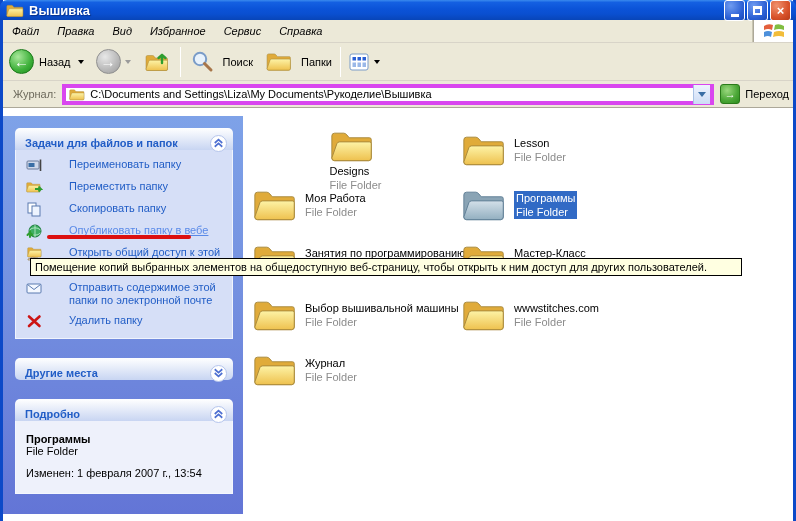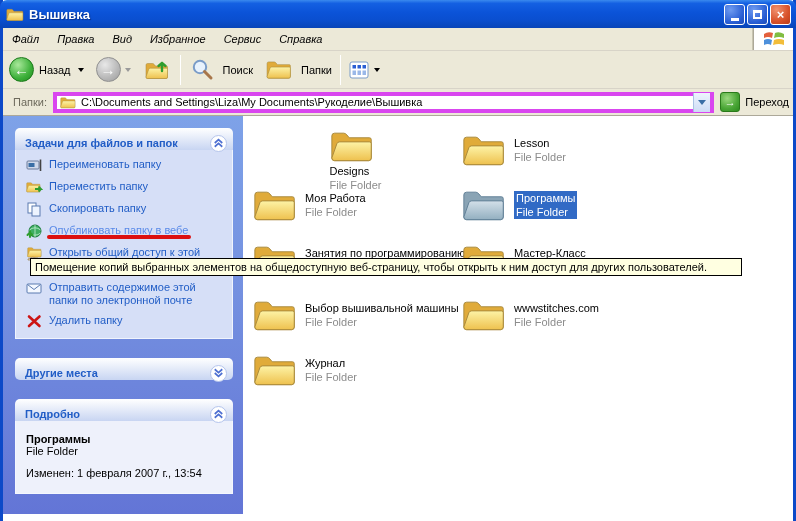--- a/index.html
+++ b/index.html
@@ -2,21 +2,21 @@
 <html><head>
 <meta charset="utf-8">
 <style>
   * { margin:0; padding:0; box-sizing:border-box; }
   html,body { width:796px; height:521px; }
   body { font-family:"Liberation Sans", sans-serif; font-size:11px; background:#fff; position:relative; overflow:hidden; }
 
   .window { position:absolute; inset:0; border-left:3px solid #0c49c8; border-right:3px solid #0c49c8; }
 
   
-  .titlebar { height:28px; margin:-0px -3px 0 -3px;
+  .titlebar { height:20px; margin:-0px -3px 0 -3px;
     background:linear-gradient(180deg,#3a8aee 0%,#1460e2 12%,#0b53d8 45%,#0a4fd0 70%,#0845b8 100%);
     border-radius:7px 7px 0 0; display:flex; align-items:center; padding:0 5px 0 6px; }
   .title-ico { width:18px; height:15px; margin-right:5px; }
   .title-text { color:#fff; font-weight:bold; font-size:13px; text-shadow:1px 1px 1px #07308a; flex:1; }
   .winbtn { width:21px; height:21px; border-radius:3px; margin-left:2px; display:flex; align-items:center; justify-content:center;
     color:#fff; font-weight:bold; border:1px solid #fff; cursor:default; }
   .winbtn.min,.winbtn.max { background:radial-gradient(circle at 30% 25%,#6f9bf0,#2a5fd4 65%,#1c4bb8); }
   .winbtn.close { background:radial-gradient(circle at 30% 25%,#f0926f,#d8522a 60%,#b83b18); }
   .glyph-min { width:8px; height:3px; background:#fff; margin-top:10px; }
   .glyph-max { width:9px; height:9px; border:2px solid #fff; border-top-width:3px; }
@@ -61,21 +61,21 @@
   .main { flex:1; background:#fff; position:relative; }
 
   
   .panel { margin-bottom:19px; }
   .panel-header { height:22px; border-radius:5px 5px 0 0; background:linear-gradient(180deg,#ffffff,#c8d5f2);
     display:flex; align-items:center; padding:8px 6px 0 10px; }
   .panel-header .ph-title { flex:1; font-weight:bold; color:#215dc6; }
   .chev-btn { width:17px; height:17px; border-radius:50%; background:#fff; border:1px solid #b4c4ec;
     display:flex; align-items:center; justify-content:center; }
   .panel-body { background:#d6dff7; border:1px solid #f0f4fd; border-top:none; padding:8px 4px 8px 10px; }
-  .task-item { display:flex; align-items:flex-start; margin-bottom:7px; color:#215dc6; cursor:pointer; }
+  .task-item { display:flex; align-items:flex-start; margin-bottom:7px; color:#215dc6; cursor:pointer;gap:20px; }
   .task-item:last-child { margin-bottom:1px; }
   .task-ico { width:17px; height:15px; margin-right:6px; flex:none; }
   .task-label { max-width:158px; line-height:13px; }
   .task-item.hovered .task-label { color:#5a8ae8; text-decoration:underline; }
   .panel.collapsed .panel-header { border-radius:5px; }
   .details-body { background:#eef1fb; border:1px solid #f4f7fe; border-top:none; padding:12px 8px 14px 10px; color:#000; }
   .det-name { font-weight:bold; }
   .det-type { margin-bottom:10px; }
 
   
@@ -237,21 +237,21 @@
     <div class="tb-sep"></div>
     <div class="views-btn">
       <svg width="20" height="18">
           <use href="#icoViews"></use>
         </svg>
       <div class="caret" style="margin-left:5px;"></div>
     </div>
   </div>
 
   <div class="addressbar">
-    <span class="addr-label">Папки:</span>
+    <span class="addr-label">Журнал:</span>
     <div class="addr-combo">
       <svg width="17" height="13">
           <use href="#icoFolder" width="16" height="13"></use>
         </svg>
       <span class="addr-path">C:\Documents and Settings\Liza\My Documents\Рукоделие\Вышивка</span>
       <div class="addr-drop">
           <div class="v"></div>
         </div>
     </div>
     <div class="go-btn">

